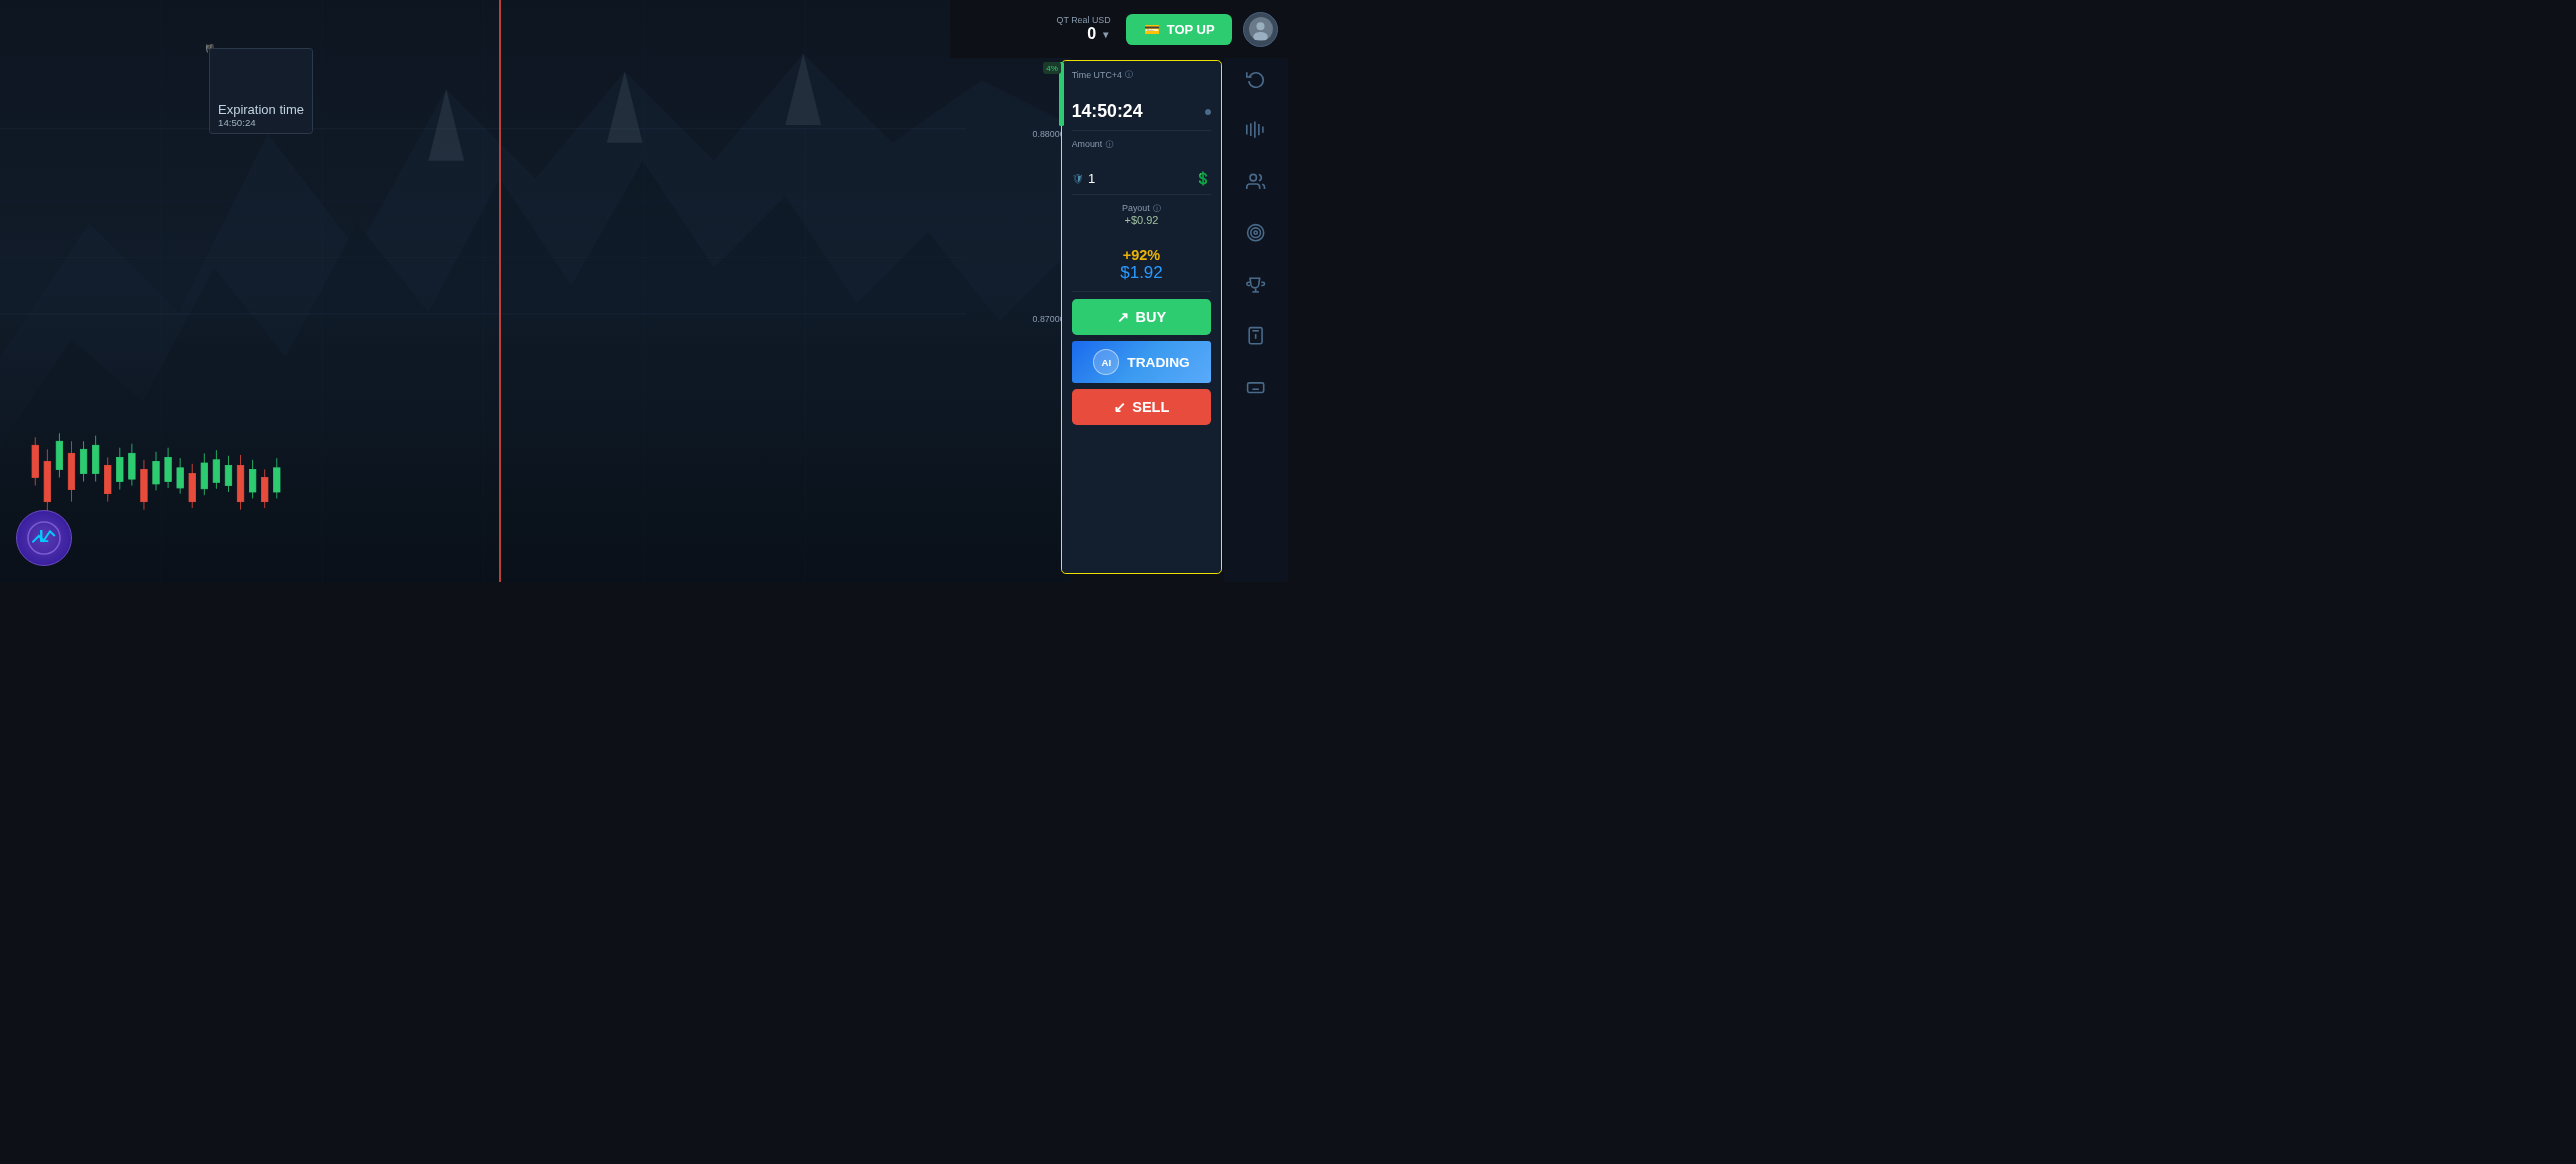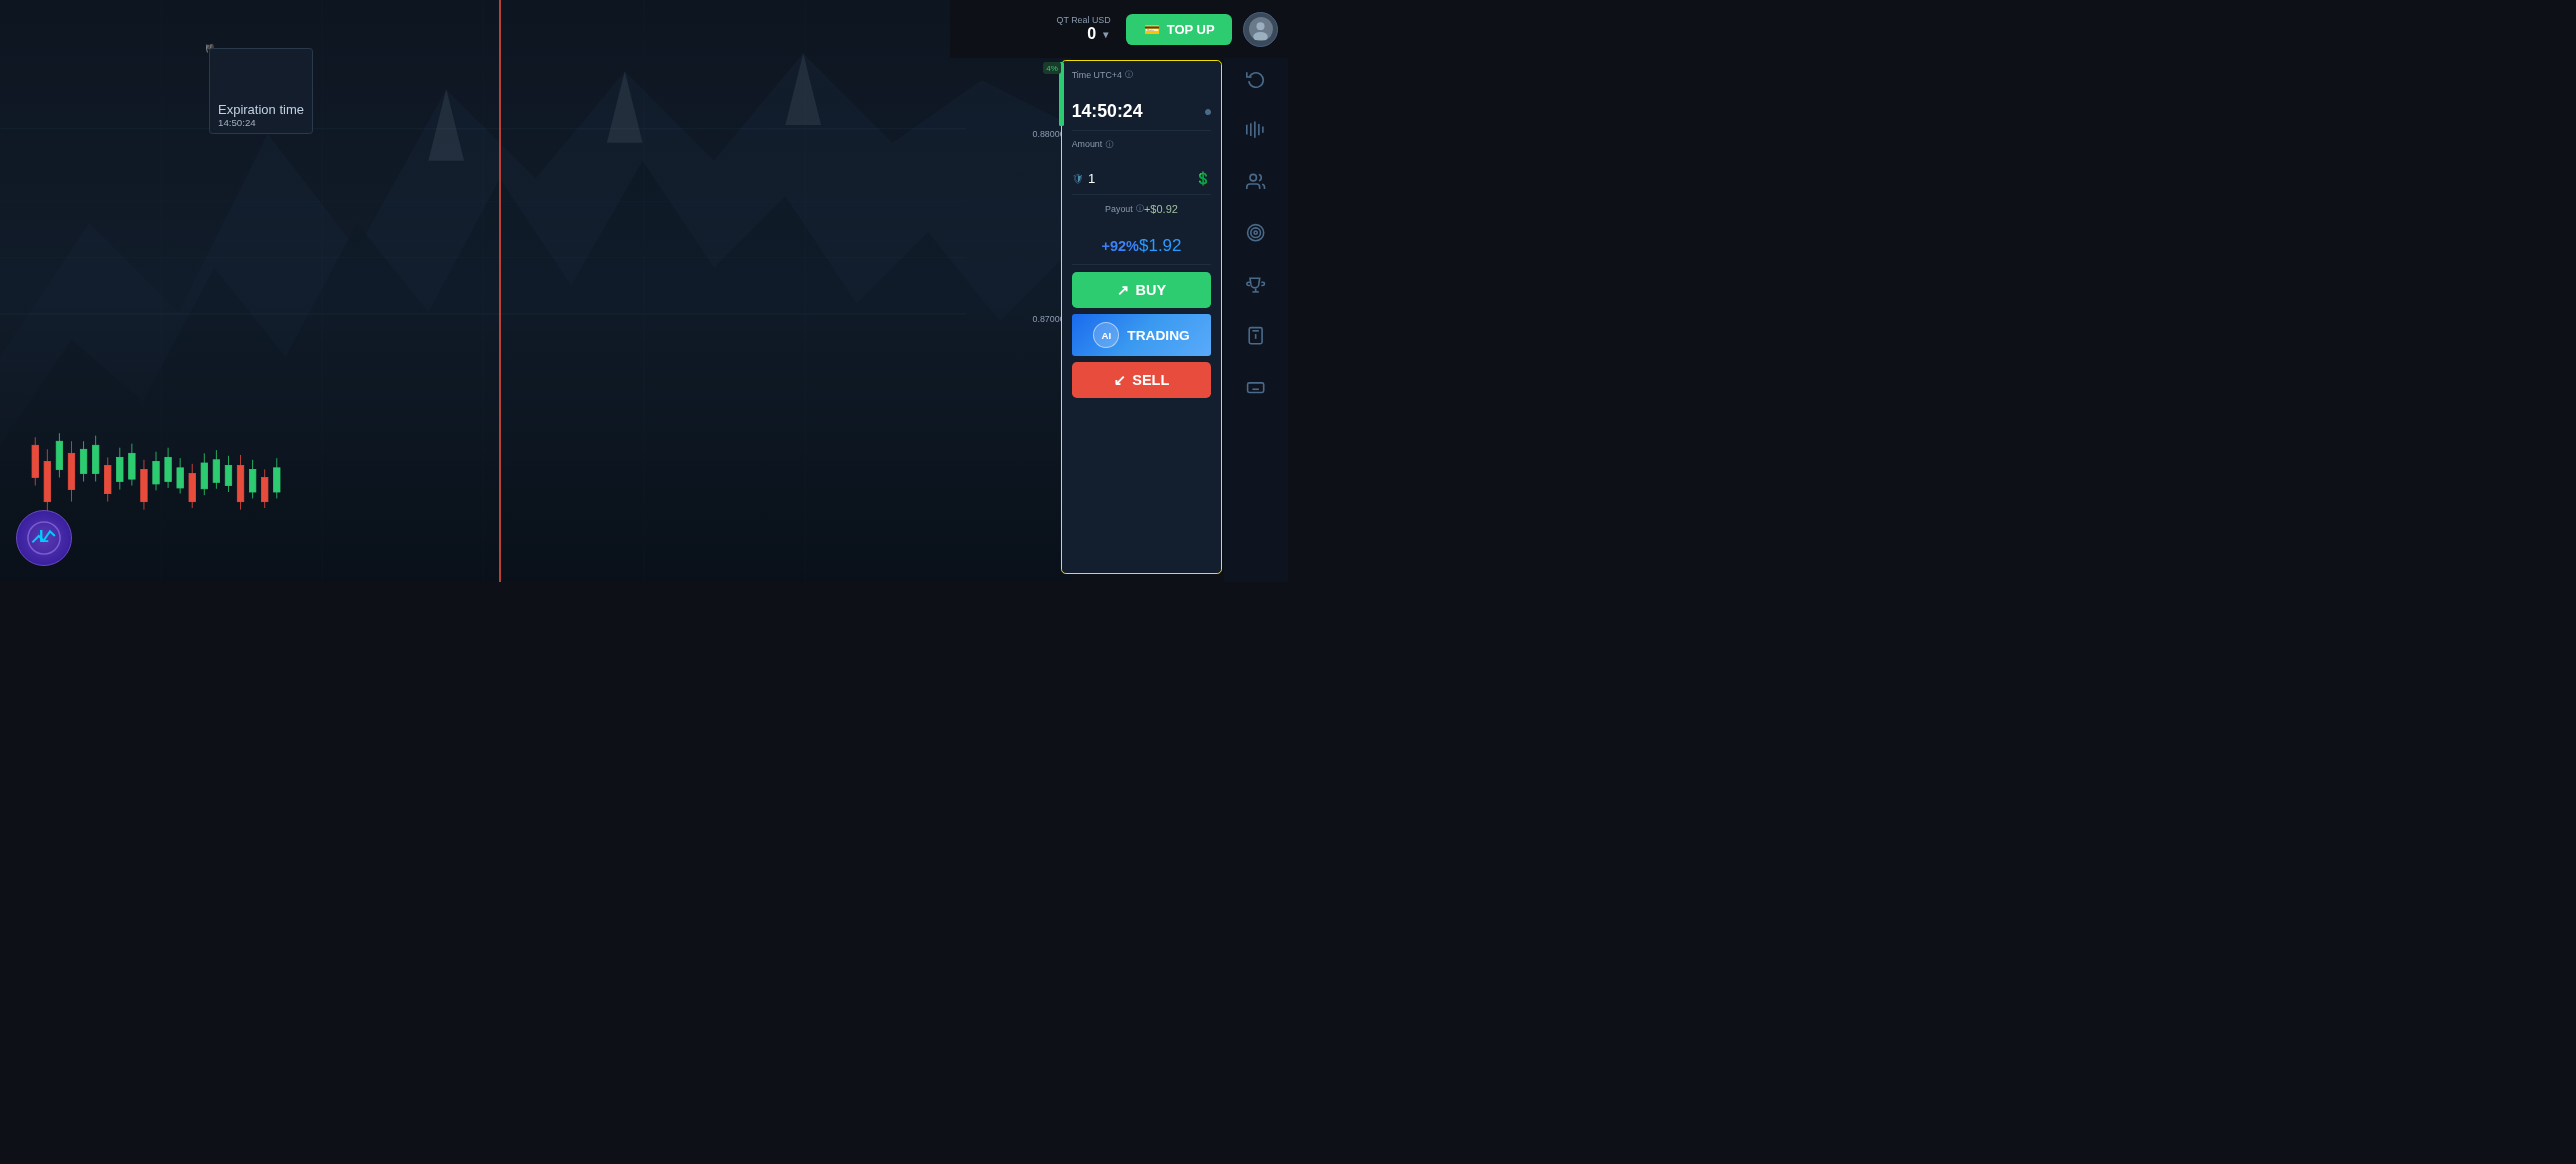--- a/index.html
+++ b/index.html
@@ -291,25 +291,26 @@
 
     .divider {
       height: 0.8px;
       background: #1e2e3e;
       margin: 1.6px 0;
     }
 
     .payout-row {
       display: flex;
       align-items: center;
-      justify-content: center;
+      justify-content: flex-end;
+      flex-direction: column;
     }
 
     .payout-percent {
-      color: #3b82f6;
+      color: #eab308;
       font-size: 14.5px;
       font-weight: bold;
     }
 
     .payout-amount {
       color: #2a9aff;
       font-size: 17px;
     }
 
     .buy-btn {

